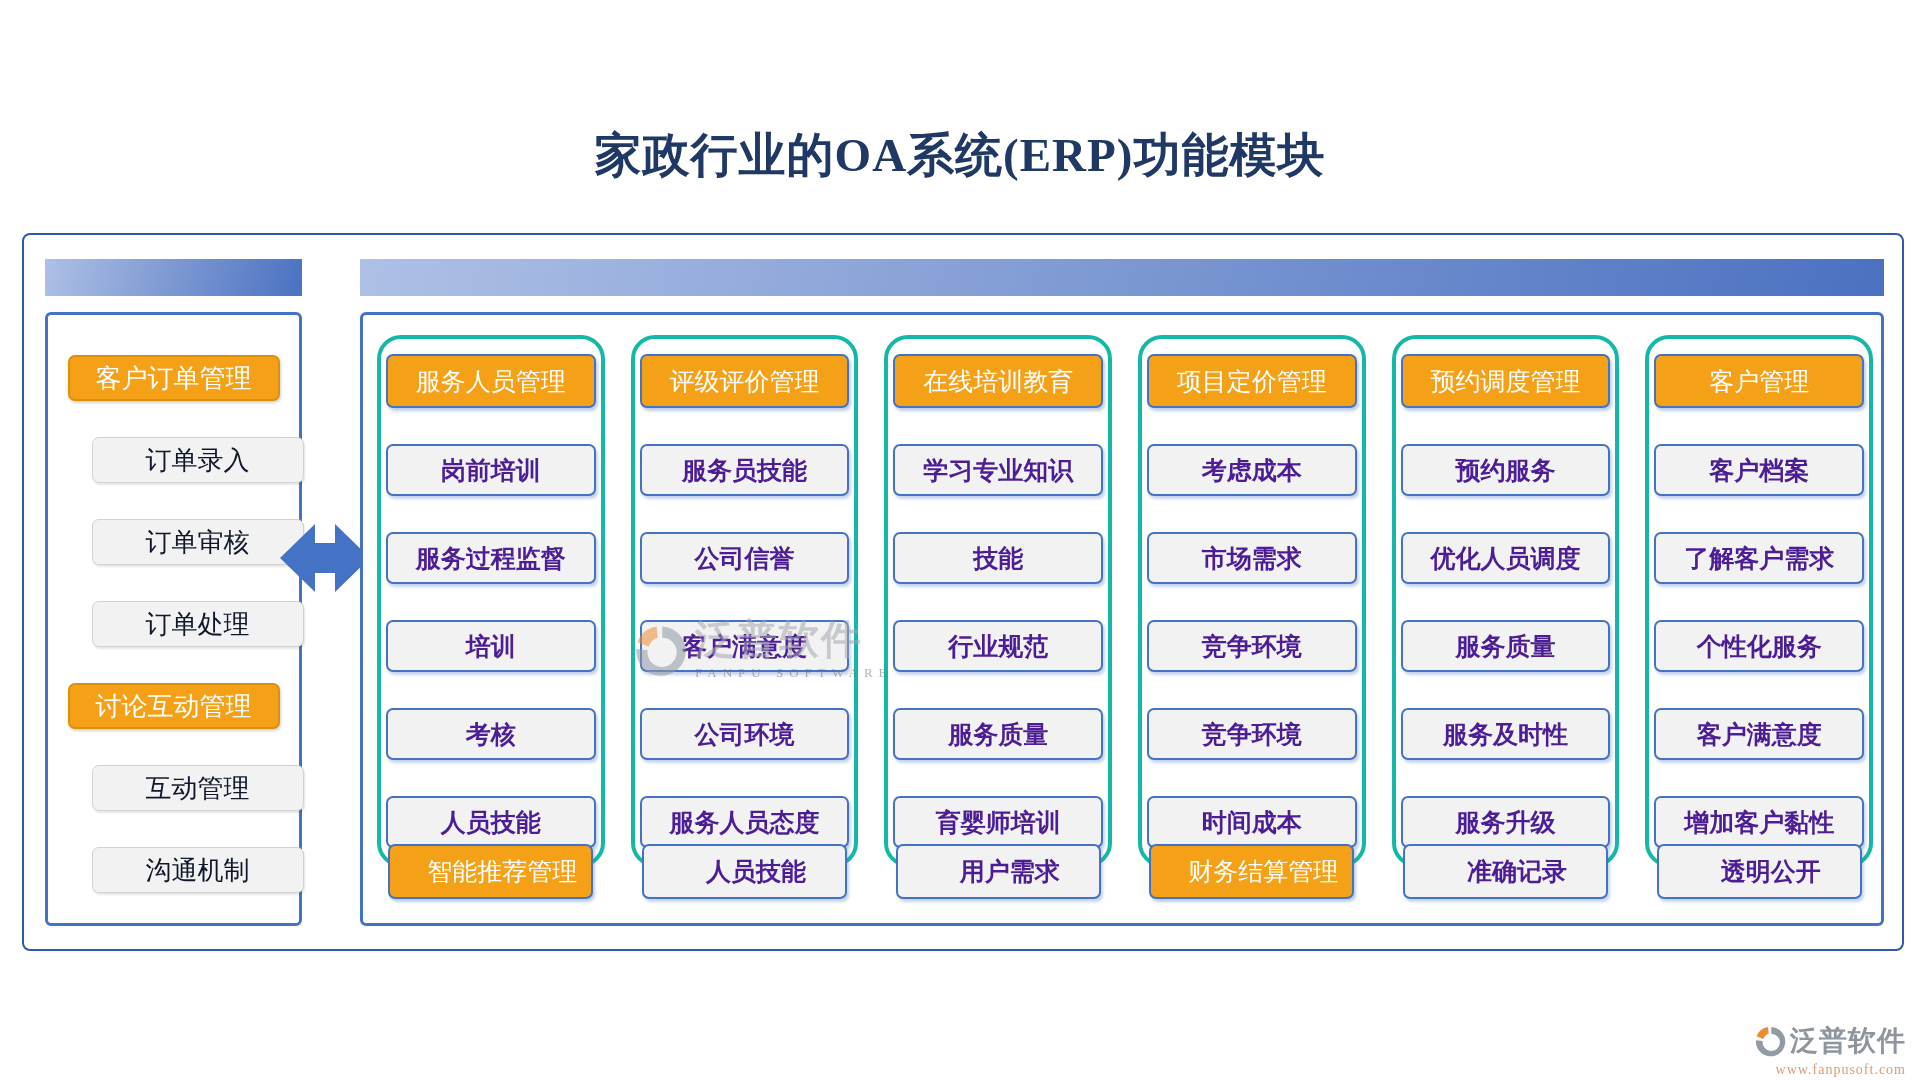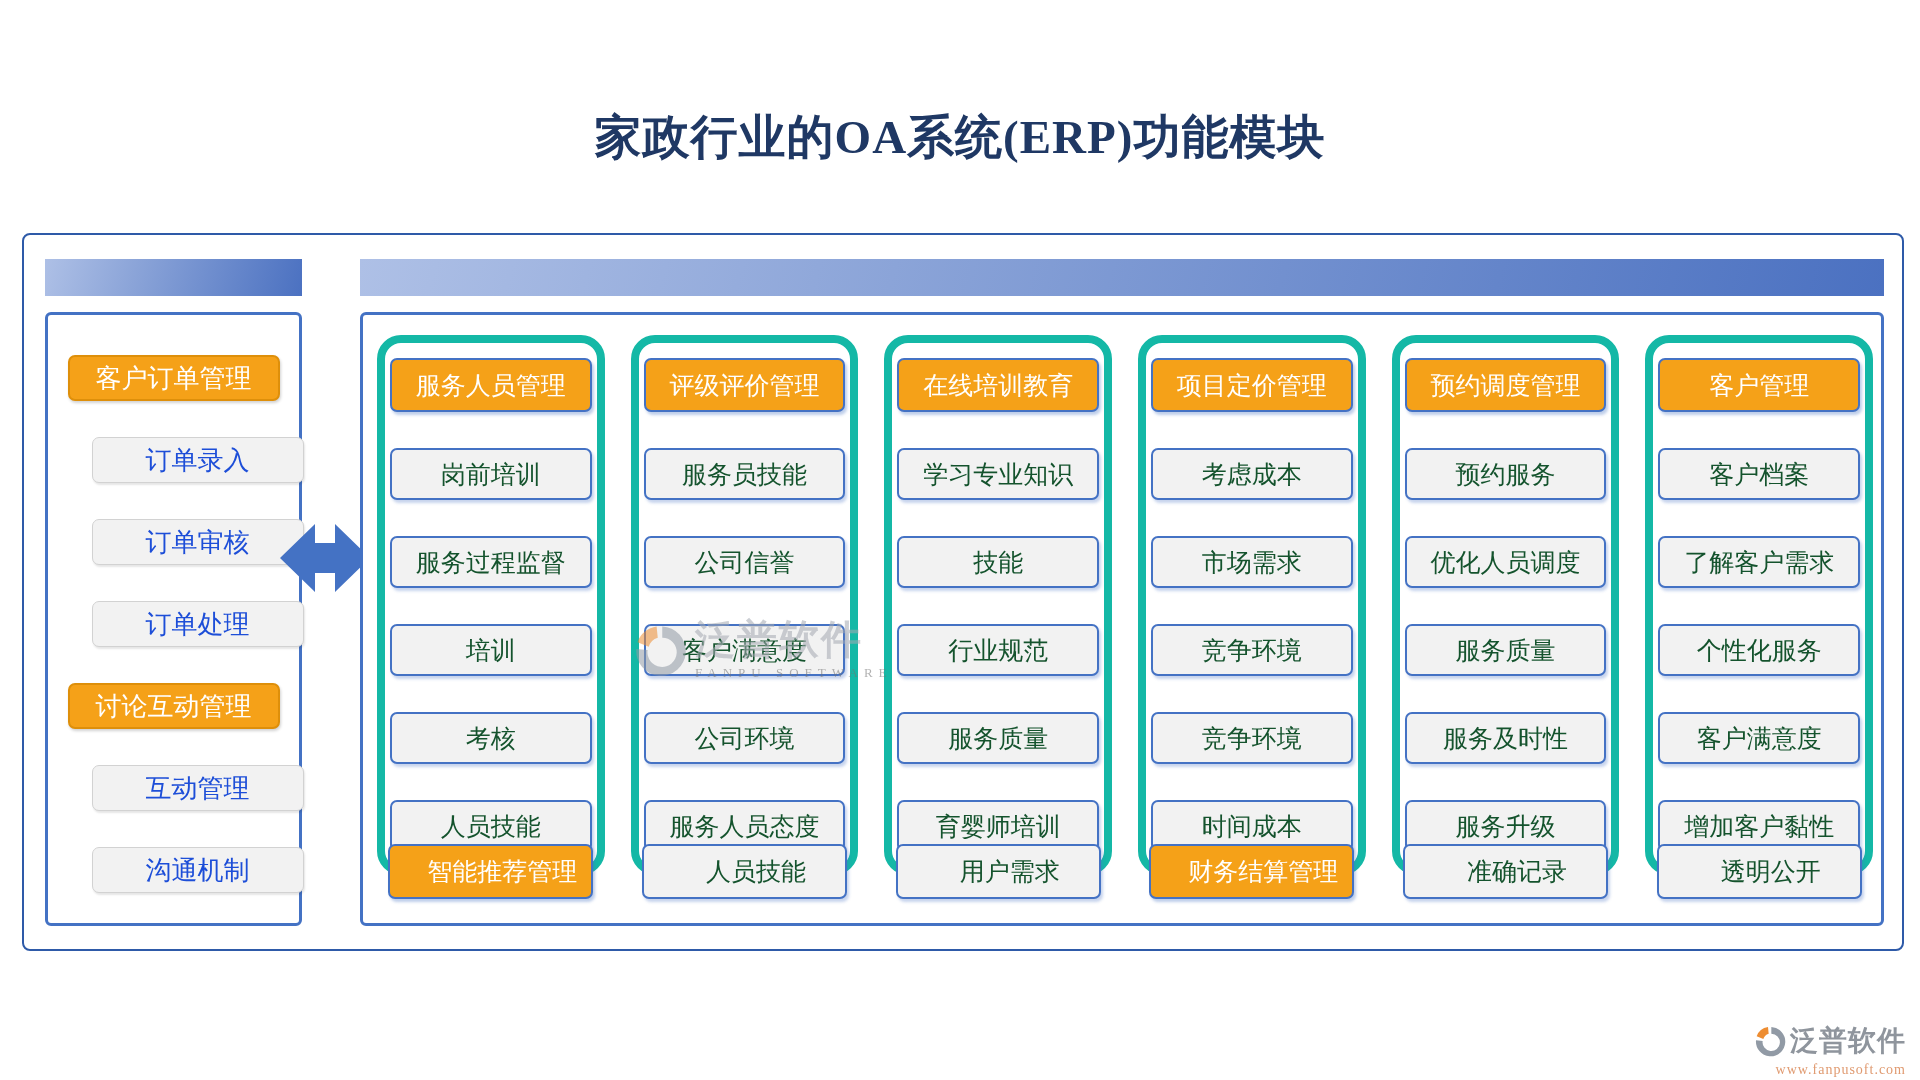--- a/index.html
+++ b/index.html
@@ -2,21 +2,21 @@
 <html><head>
 <meta charset="utf-8">
 <style>
   html,body{margin:0;padding:0;}
   body{
     width:1920px;height:1080px;position:relative;background:#ffffff;
     font-family:"Liberation Serif","DejaVu Serif",serif;
     overflow:hidden;
   }
   .page-title{
-    position:absolute;top:106px;left:0;width:100%;
+    position:absolute;top:124px;left:0;width:100%;
     text-align:center;font-size:47px;font-weight:700;color:#1F3864;
     letter-spacing:1px;
   }
   .outer-box{
     position:absolute;left:22px;top:233px;width:1878px;height:714px;
     border:2px solid #2E5AA8;border-radius:8px;background:#ffffff;
   }
   .grad-bar{
     position:absolute;height:37px;
     background:linear-gradient(105deg,#AEC0E6 0%,#8BA4D8 35%,#4B71C1 100%);
@@ -36,38 +36,39 @@
     display:flex;align-items:center;justify-content:center;
     border-radius:7px;box-sizing:border-box;text-align:center;
     white-space:nowrap;cursor:pointer;
   }
   .btn.left-w{width:212px;height:46px;font-size:26px;}
   .btn.orange-left{
     background:#F5A118;color:#ffffff;border:2px solid #DE8F0A;
     box-shadow:1px 2px 3px rgba(0,0,0,0.18);
   }
   .btn.gray-left{
-    background:#F2F2F2;color:#1d4ed8;border:1.5px solid #D2D2D2;
+    background:#F2F2F2;color:#0f172a;border:1.5px solid #D2D2D2;
     box-shadow:1px 2px 2px rgba(0,0,0,0.10);
     margin-left:48px;
   }
   .btn.orange-col{
     background:#F5A118;color:#ffffff;border:2px solid #4472C4;
     box-shadow:2px 3px 3px rgba(68,114,196,0.35);
   }
   .btn.gray-col{
-    background:#F2F2F2;color:#14532d;border:2px solid #4472C4;
+    background:#F2F2F2;color:#4c1d95;border:2px solid #4472C4;
     box-shadow:2px 3px 3px rgba(68,114,196,0.30);
+    font-weight:bold;
   }
   .columns-grid{
     position:absolute;left:14px;top:20px;width:1496px;height:480px;
     display:grid;grid-template-columns:repeat(6,1fr);column-gap:26px;
   }
   .column-box{
-    border:8px solid #14b8a6;border-radius:24px;background:#ffffff;
+    border:4px solid #14b8a6;border-radius:24px;background:#ffffff;
     box-sizing:border-box;padding:15px 5px;
     display:flex;flex-direction:column;justify-content:space-between;gap:36px;
   }
   .column-box .col-header{height:54px;font-size:25px;}
   .column-box .col-item{height:52px;font-size:25px;}
   .bottom-row{
     position:absolute;left:14px;top:528px;width:1496px;height:56px;
     display:grid;grid-template-columns:repeat(6,1fr);column-gap:26px;
   }
   .bottom-cell{display:flex;align-items:center;justify-content:center;}

